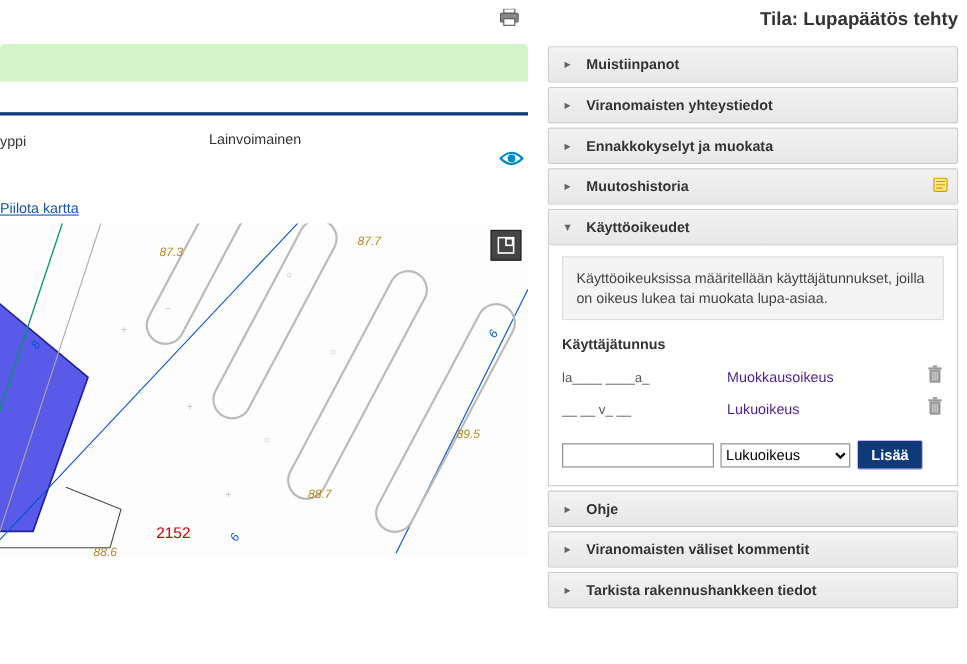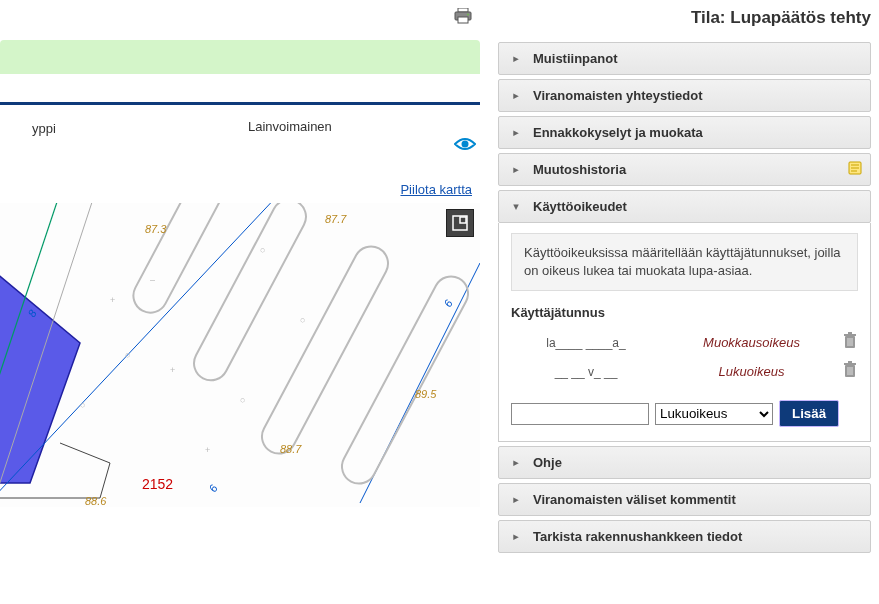--- a/index.html
+++ b/index.html
@@ -17,46 +17,46 @@
 
 .green-bar { background: #d4f5c9; height: 34px; border-radius: 4px 4px 0 0; margin-top: 40px; margin-bottom: 14px; }
 
 .tabs-row { background: linear-gradient(#f5f5f5,#e8e8e8); border: 1px solid #ccc; border-radius: 4px; padding: 4px 0 0 0; height: 38px; overflow: hidden; }
 .tab { display: inline-block; padding: 8px 14px; border: 1px solid #ccc; border-bottom: none; background: linear-gradient(#fff,#f2f2f2); margin-right: 2px; border-radius: 4px 4px 0 0; cursor: pointer; color: #444; font-size: 13px; }
 .tab.inactive { background: linear-gradient(#f8f8f8,#ececec); }
 
 .divider-blue { height: 3px; background: #0e3a7a; margin-top: 28px; margin-bottom: 14px; }
 
 .kaavatilanne-row { display: flex; align-items: flex-start; }
-.kaavatilanne-left { width: 216px; padding-top: 2px; margin-left: 32px; }
+.kaavatilanne-left { width: 190px; padding-top: 2px; }
 .kaavatilanne-mid { flex: 1; }
 .kaavatilanne-mid .title { font-weight: bold; margin-bottom: 4px; }
 .eye-icon { color: #0088d1; margin-right: 4px; margin-top: 18px; cursor: pointer; }
 
-.hide-map { text-align: right; margin: 28px 8px 6px 0; }
+.hide-map { margin: 28px 25px 6px 0; }
 .hide-map a { color: #1555b3; text-decoration: underline; cursor: pointer; font-size: 13px; }
 
 .map-box { position: relative; width: 480px; height: 304px; overflow: hidden; background: #fdfdfd; }
 .expand-btn { position: absolute; top: 6px; right: 6px; width: 28px; height: 28px; background: #444; border: 1px solid #222; cursor: pointer; display:flex; align-items:center; justify-content:center; }
 .map-svg { width: 100%; height: 100%; }
 
 
 .accordion-item { margin-bottom: 4px; }
 .accordion-header { background: linear-gradient(#f2f2f2,#e7e7e7); border: 1px solid #ccc; border-radius: 2px; padding: 8px 10px; cursor: pointer; display: flex; align-items: center; position: relative; }
 .accordion-header .arrow { width: 14px; display:inline-flex; align-items:center; justify-content:center; margin-right: 10px; color: #666; font-size: 11px; }
 .accordion-header .title { font-weight: bold; color: #333; }
 .accordion-header .note-icon { position: absolute; right: 8px; top: 7px; }
 .accordion-body { border: 1px solid #ccc; border-top: none; padding: 10px 12px 14px; background: #fff; }
 
 .info-box { background: #f4f4f4; border: 1px solid #ddd; padding: 10px 12px; margin-bottom: 14px; color: #444; line-height: 1.4; }
 
 .user-header { font-weight: bold; margin-bottom: 8px; }
-.user-row { display: flex; align-items: center; padding: 4px 0; text-align: center; }
+.user-row { display: flex; align-items: center; padding: 4px 0; }
 .user-row .uname { width: 150px; color: #555; font-size: 12px; }
-.user-row .perm { flex: 1; color: #7f1d1d; font-style: italic; }
+.user-row .perm { flex: 1; color: #4c1d95; }
 .user-row .trash { cursor: pointer; }
 
 .add-row { display: flex; align-items: center; gap: 6px; margin-top: 14px; }
 .add-row input[type=text] { width: 138px; height: 22px; border: 1px solid #888; padding: 0 4px; }
 .add-row select { width: 118px; height: 22px; border: 1px solid #888; background: #fff; }
 .add-btn { background: #0e3a7a; color: #fff; border: 1px solid #c4b5fd; padding: 5px 12px; font-weight: bold; cursor: pointer; border-radius: 2px; }
 
 .trash-svg { width:16px; height:18px; }
 </style>
 </head>

